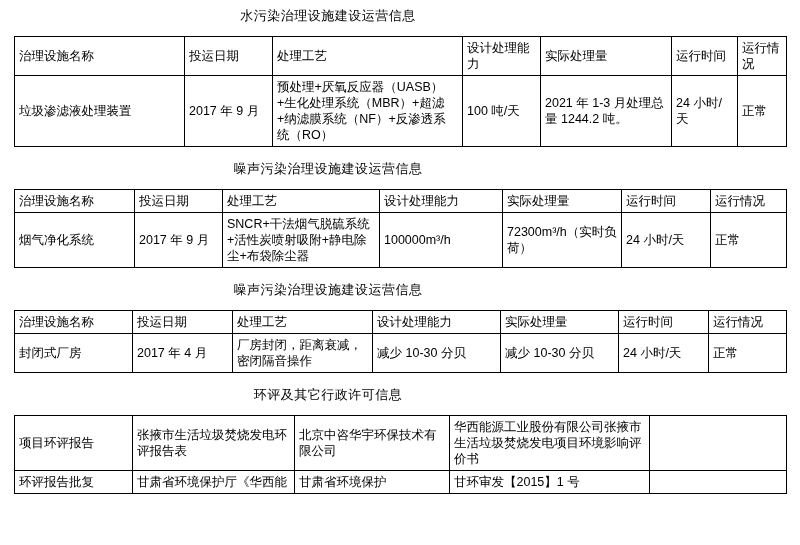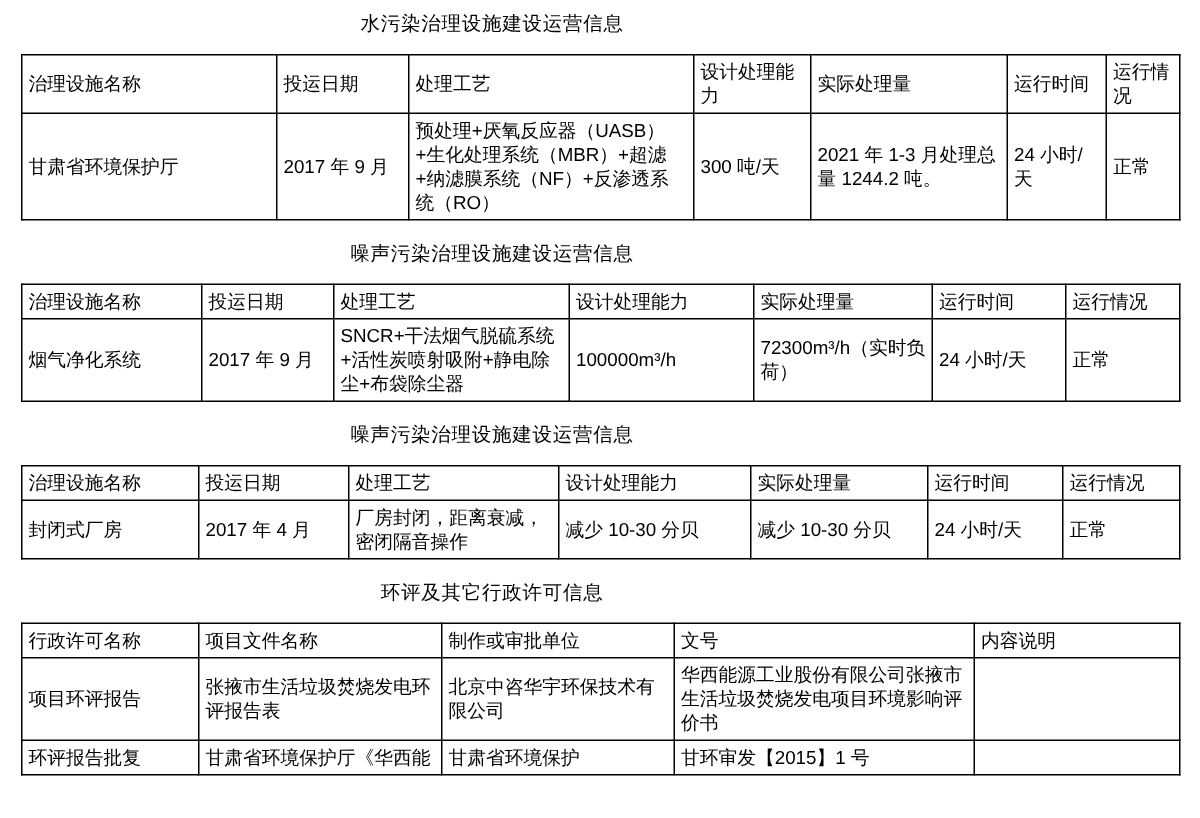--- a/index.html
+++ b/index.html
@@ -75,24 +75,24 @@
         <tr class="hdr">
           <td>治理设施名称</td>
           <td>投运日期</td>
           <td>处理工艺</td>
           <td>设计处理能力</td>
           <td>实际处理量</td>
           <td>运行时间</td>
           <td>运行情况</td>
         </tr>
         <tr>
-          <td>甘肃省环境保护厅</td>
+          <td>垃圾渗滤液处理装置</td>
           <td>2017 年 9 月</td>
           <td>预处理+厌氧反应器（UASB）+生化处理系统（MBR）+超滤+纳滤膜系统（NF）+反渗透系统（RO）</td>
-          <td>300 吨/天</td>
+          <td>100 吨/天</td>
           <td>2021 年 1-3 月处理总量 1244.2 吨。</td>
           <td>24 小时/天</td>
           <td>正常</td>
         </tr>
       </tbody>
     </table>
   </div>
 
   <div class="block">
     <div class="sec-title">噪声污染治理设施建设运营信息</div>
@@ -168,27 +168,20 @@
     <div class="sec-title">环评及其它行政许可信息</div>
     <table>
       <colgroup>
         <col style="width:118px">
         <col style="width:162px">
         <col style="width:155px">
         <col style="width:200px">
         <col style="width:137px">
       </colgroup>
       <tbody>
-        <tr class="hdr">
-          <td>行政许可名称</td>
-          <td>项目文件名称</td>
-          <td>制作或审批单位</td>
-          <td>文号</td>
-          <td>内容说明</td>
-        </tr>
         <tr>
           <td>项目环评报告</td>
           <td>张掖市生活垃圾焚烧发电环评报告表</td>
           <td>北京中咨华宇环保技术有限公司</td>
           <td>华西能源工业股份有限公司张掖市生活垃圾焚烧发电项目环境影响评价书</td>
           <td></td>
         </tr>
         <tr>
           <td>环评报告批复</td>
           <td>甘肃省环境保护厅《华西能</td>

